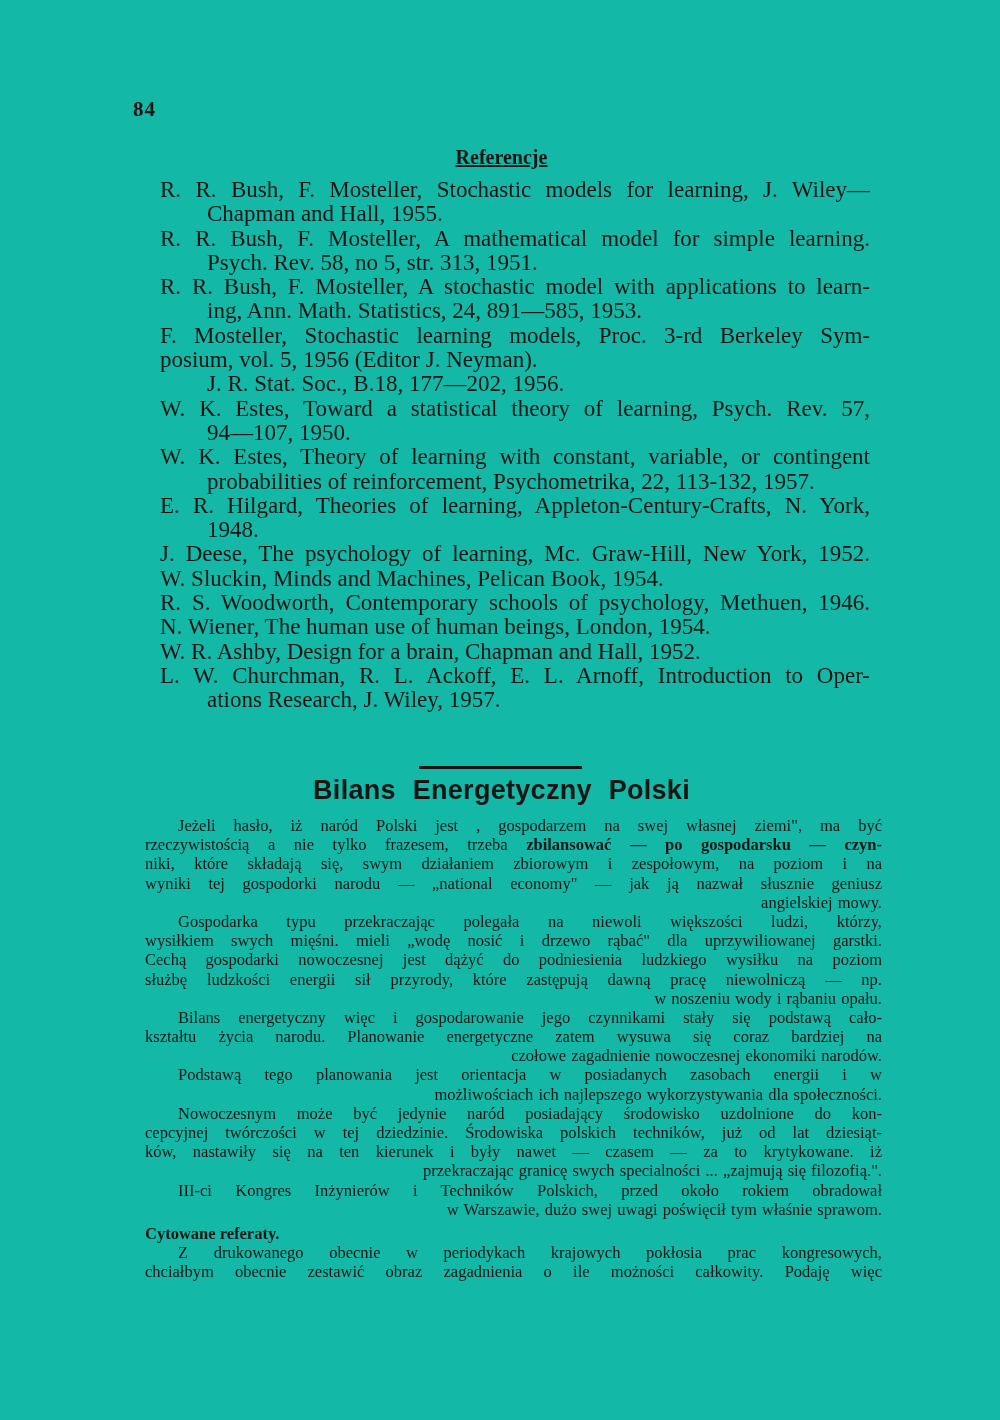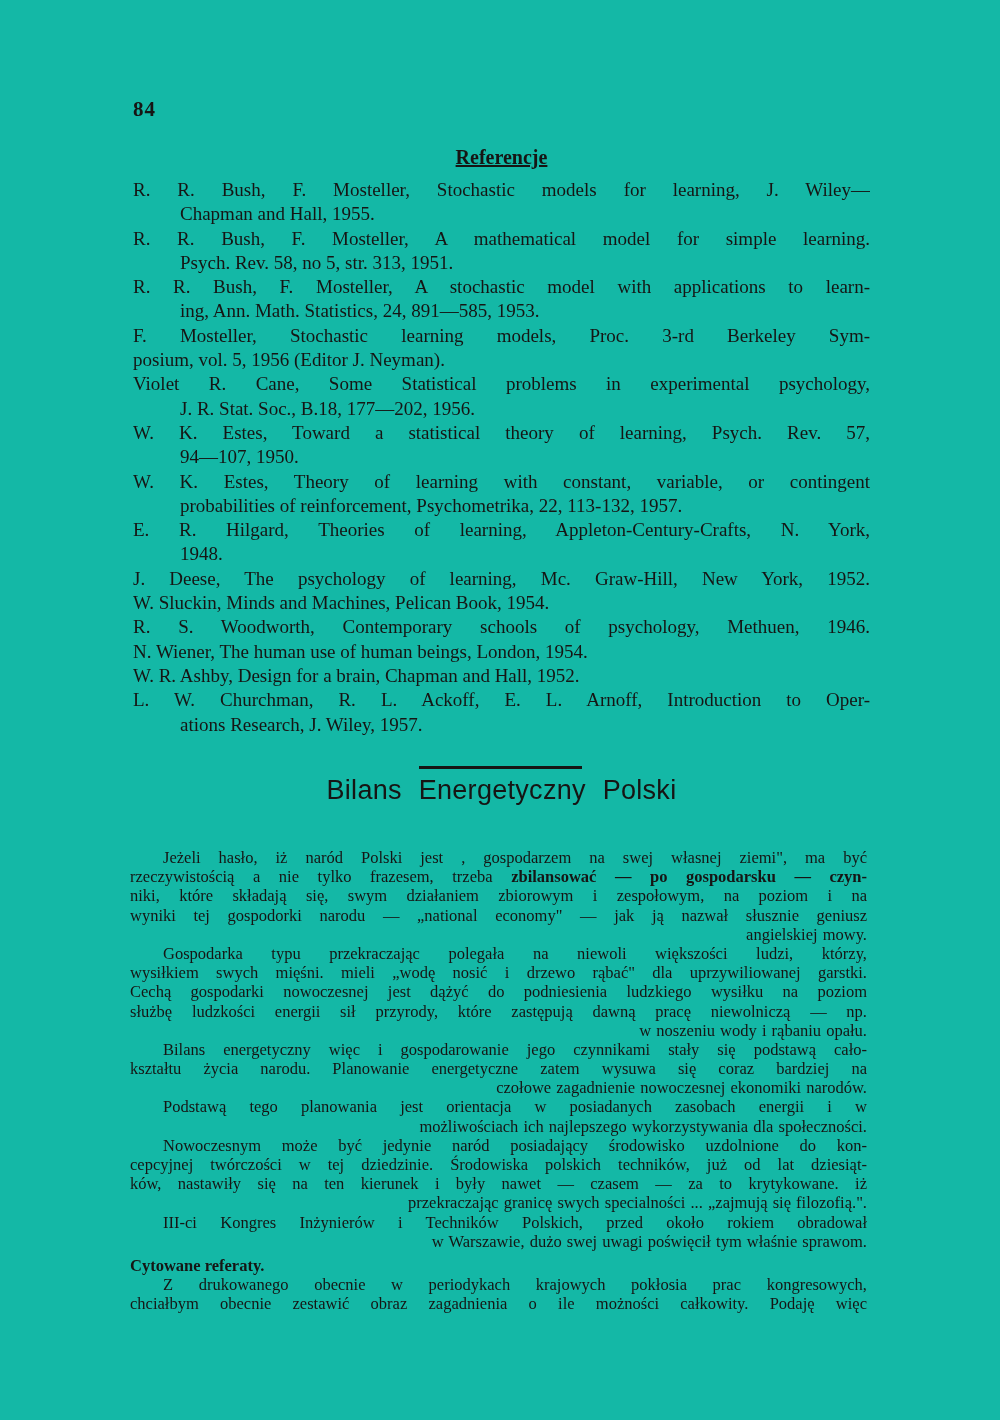--- a/index.html
+++ b/index.html
@@ -35,26 +35,27 @@
     font-weight: bold;
     text-decoration: underline;
   }
   .ref-list {
     position: absolute;
     left: 133px;
     top: 178px;
     width: 737px;
   }
   .ref-line {
-    font-size: 19px;
+    font-size: 23px;
     line-height: 24.3px;
     height: 24.3px;
     overflow: hidden;
     text-align: left;
     white-space: normal;
+    margin-left: 27px;
   }
   .ref-line.ind { padding-left: 47px; }
   .ref-line.just {
     text-align: justify;
     text-align-last: justify;
   }
   .divider {
     position: absolute;
     left: 419px;
     top: 766px;
@@ -64,30 +65,29 @@
   }
   .article-title {
     position: absolute;
     left: 133px;
     top: 775px;
     width: 737px;
     margin: 0;
     text-align: center;
     font-family: "Liberation Sans", "DejaVu Sans", sans-serif;
     font-size: 27px;
-    font-weight: normal;
+    font-weight: bold;
     word-spacing: 9px;
     letter-spacing: 0.3px;
   }
   .article-body {
     position: absolute;
-    left: 130px;
+    left: 145px;
     top: 816px;
     width: 737px;
-    margin-top: 32px;
   }
   .para-line {
     font-size: 16.5px;
     line-height: 19.2px;
     height: 19.2px;
     overflow: hidden;
     text-align: right;
     word-spacing: 1px;
   }
   .para-line.first { text-indent: 33px; }
@@ -112,21 +112,20 @@
 
   <div class="ref-list">
       <div class="ref-line just">R. R. Bush, F. Mosteller, Stochastic models for learning, J. Wiley—</div>
       <div class="ref-line ind">Chapman and Hall, 1955.</div>
       <div class="ref-line just">R. R. Bush, F. Mosteller, A mathematical model for simple learning.</div>
       <div class="ref-line ind">Psych. Rev. 58, no 5, str. 313, 1951.</div>
       <div class="ref-line just">R. R. Bush, F. Mosteller, A stochastic model with applications to learn-</div>
       <div class="ref-line ind">ing, Ann. Math. Statistics, 24, 891—585, 1953.</div>
       <div class="ref-line just">F. Mosteller, Stochastic learning models, Proc. 3-rd Berkeley Sym-</div>
       <div class="ref-line">posium, vol. 5, 1956 (Editor J. Neyman).</div>
-      <div class="ref-line just">Violet R. Cane, Some Statistical problems in experimental psychology,</div>
       <div class="ref-line ind">J. R. Stat. Soc., B.18, 177—202, 1956.</div>
       <div class="ref-line just">W. K. Estes, Toward a statistical theory of learning, Psych. Rev. 57,</div>
       <div class="ref-line ind">94—107, 1950.</div>
       <div class="ref-line just">W. K. Estes, Theory of learning with constant, variable, or contingent</div>
       <div class="ref-line ind">probabilities of reinforcement, Psychometrika, 22, 113-132, 1957.</div>
       <div class="ref-line just">E. R. Hilgard, Theories of learning, Appleton-Century-Crafts, N. York,</div>
       <div class="ref-line ind">1948.</div>
       <div class="ref-line just">J. Deese, The psychology of learning, Mc. Graw-Hill, New York, 1952.</div>
       <div class="ref-line">W. Sluckin, Minds and Machines, Pelican Book, 1954.</div>
       <div class="ref-line just">R. S. Woodworth, Contemporary schools of psychology, Methuen, 1946.</div>

